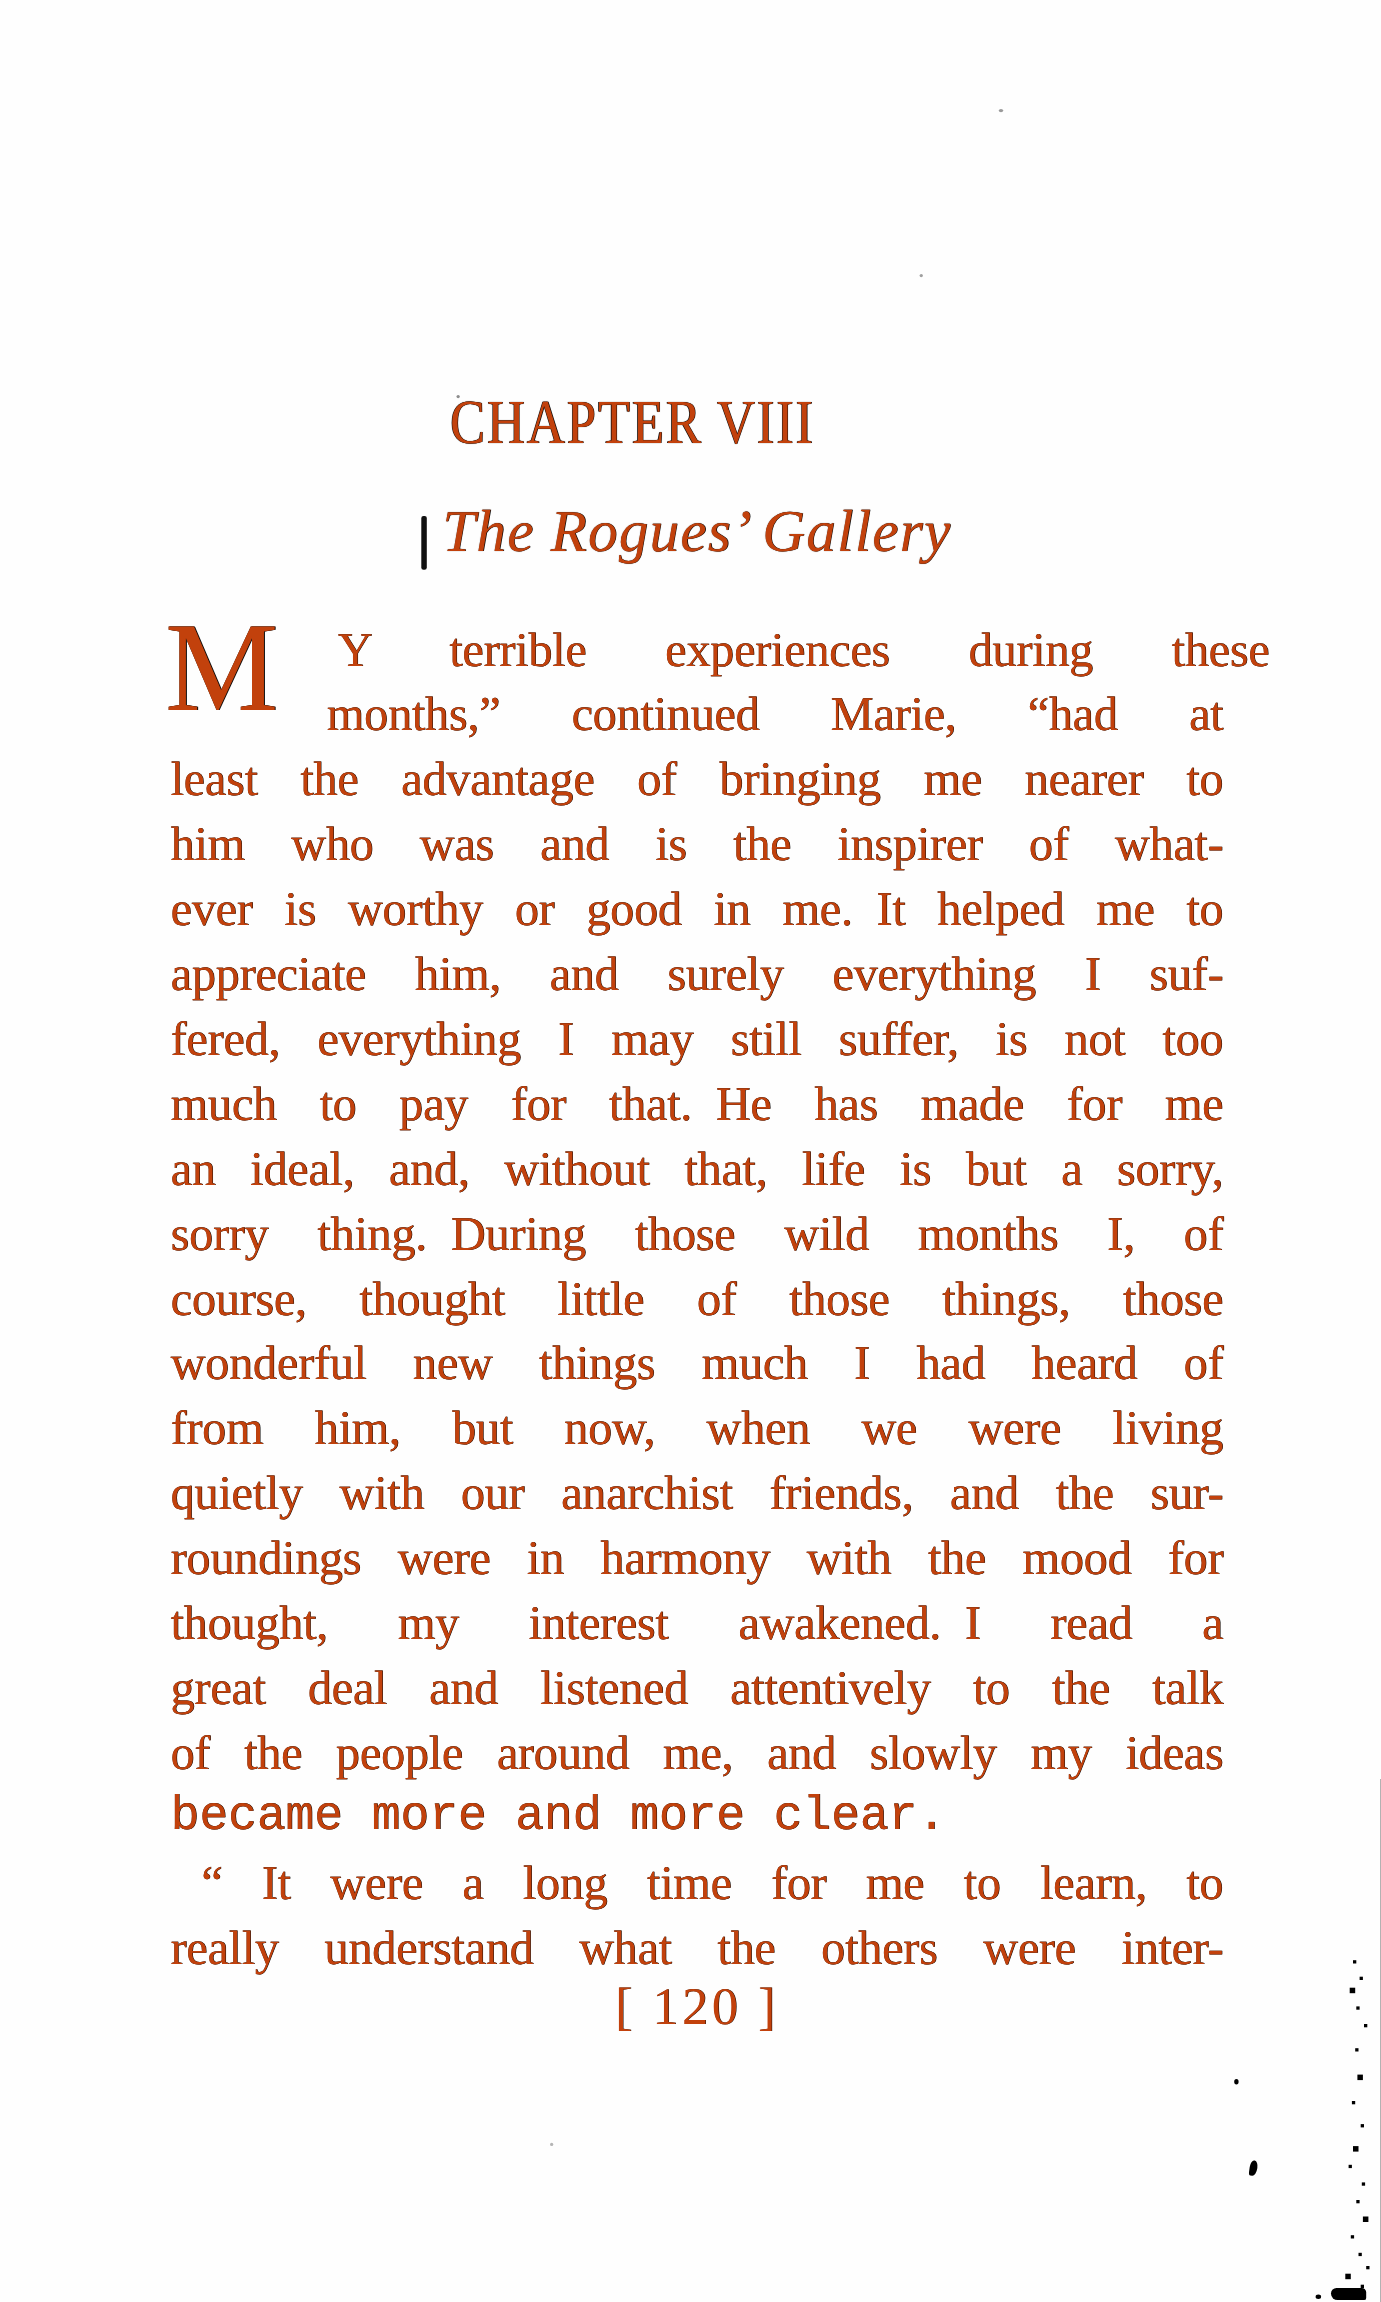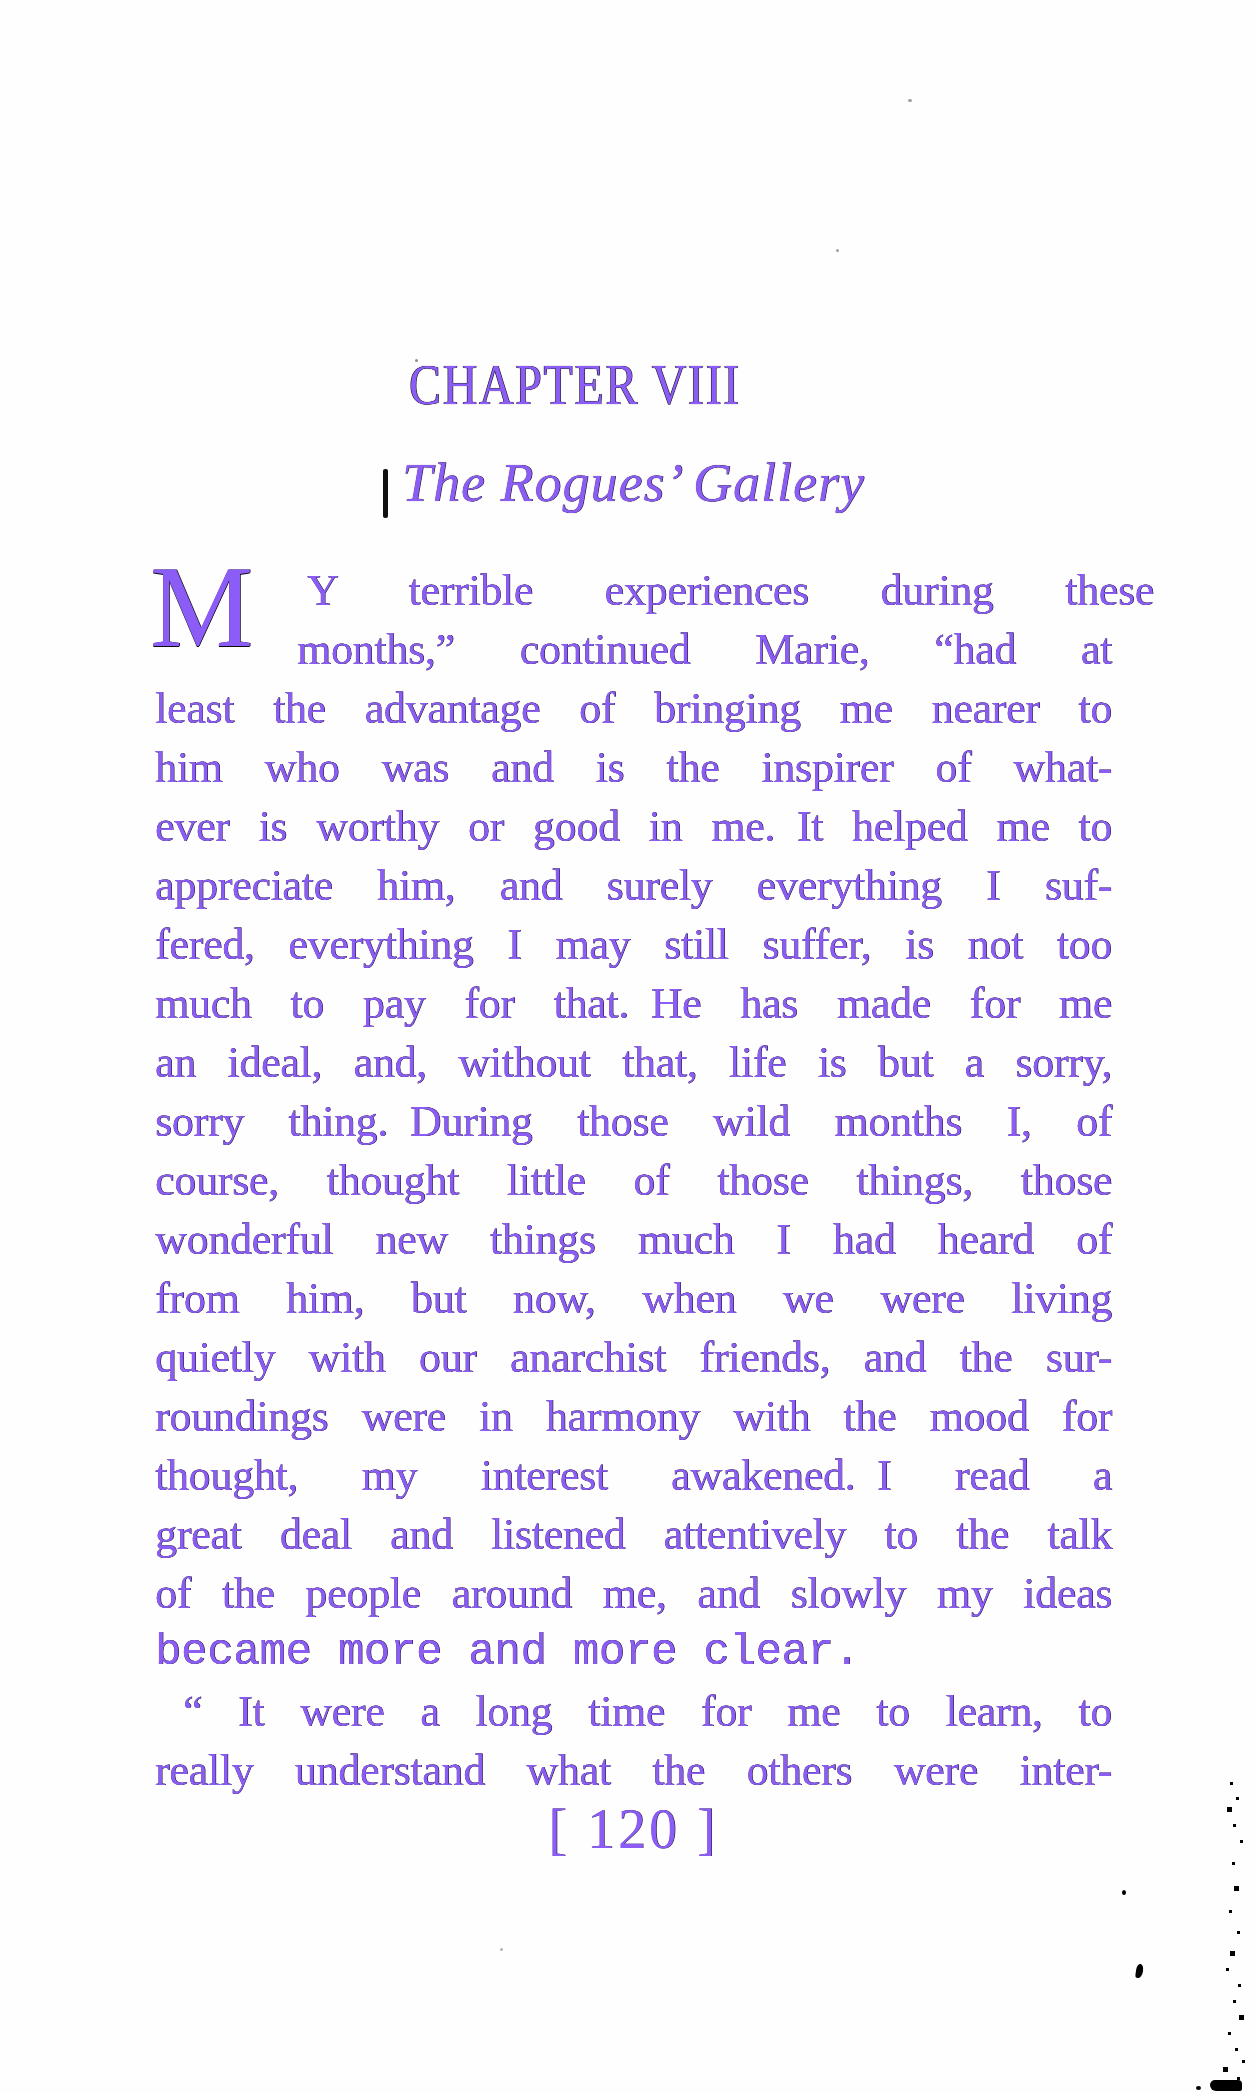--- a/index.html
+++ b/index.html
@@ -2,21 +2,21 @@
 <html><head>
 <meta charset="utf-8">
 <style>
   html,body{margin:0;padding:0;background:#777;}
   .page{
     position:relative;
     width:1255px;height:2093px;
     background:#fefefe;
     overflow:hidden;
     font-family:"Liberation Serif","DejaVu Serif",serif;
-    color:#8b5cf6;
+    color:#c2410c;
   }
   .chapter-heading{
     position:absolute;top:352px;left:0;width:1150px;
     text-align:center;
     font-size:57px;letter-spacing:2px;
     transform:scaleX(0.84);transform-origin:50% 50%;
     text-shadow:0.6px 0 0 #0b0b0b,-0.6px 0 0 #0b0b0b,0 0 1px rgba(0,0,0,.75);
     white-space:nowrap;
   }
   .chapter-subtitle{
@@ -39,21 +39,21 @@
     white-space:normal;
     text-shadow:0.45px 0 0 #0b0b0b,0 0 0.6px rgba(0,0,0,.65);
   }
   .bline.noj{text-align:left;text-align-last:left;font-family:Liberation Mono, monospace;}
   .bline.indent{padding-left:28px;width:929px;}
   .bline.dc1{left:265px;width:847px;margin-left:42px;}
   .bline.dc2{left:297px;width:815px;}
   .page-number{
     position:absolute;top:1797px;left:155px;width:957px;
     text-align:center;
-    font-size:56px;letter-spacing:3px;
+    font-size:48px;letter-spacing:3px;
     text-shadow:0.5px 0 0 #0b0b0b;
   }
   
   .artifact-bar{
     position:absolute;left:383px;top:469px;width:5px;height:49px;
     background:#111;border-radius:2px;
   }
   .speck{position:absolute;background:#000;border-radius:50%;}
   .speck.s1{left:1122px;top:1890px;width:4px;height:5px;}
   .speck.s2{left:908px;top:99px;width:4px;height:3px;background:#9a9a9a;}

